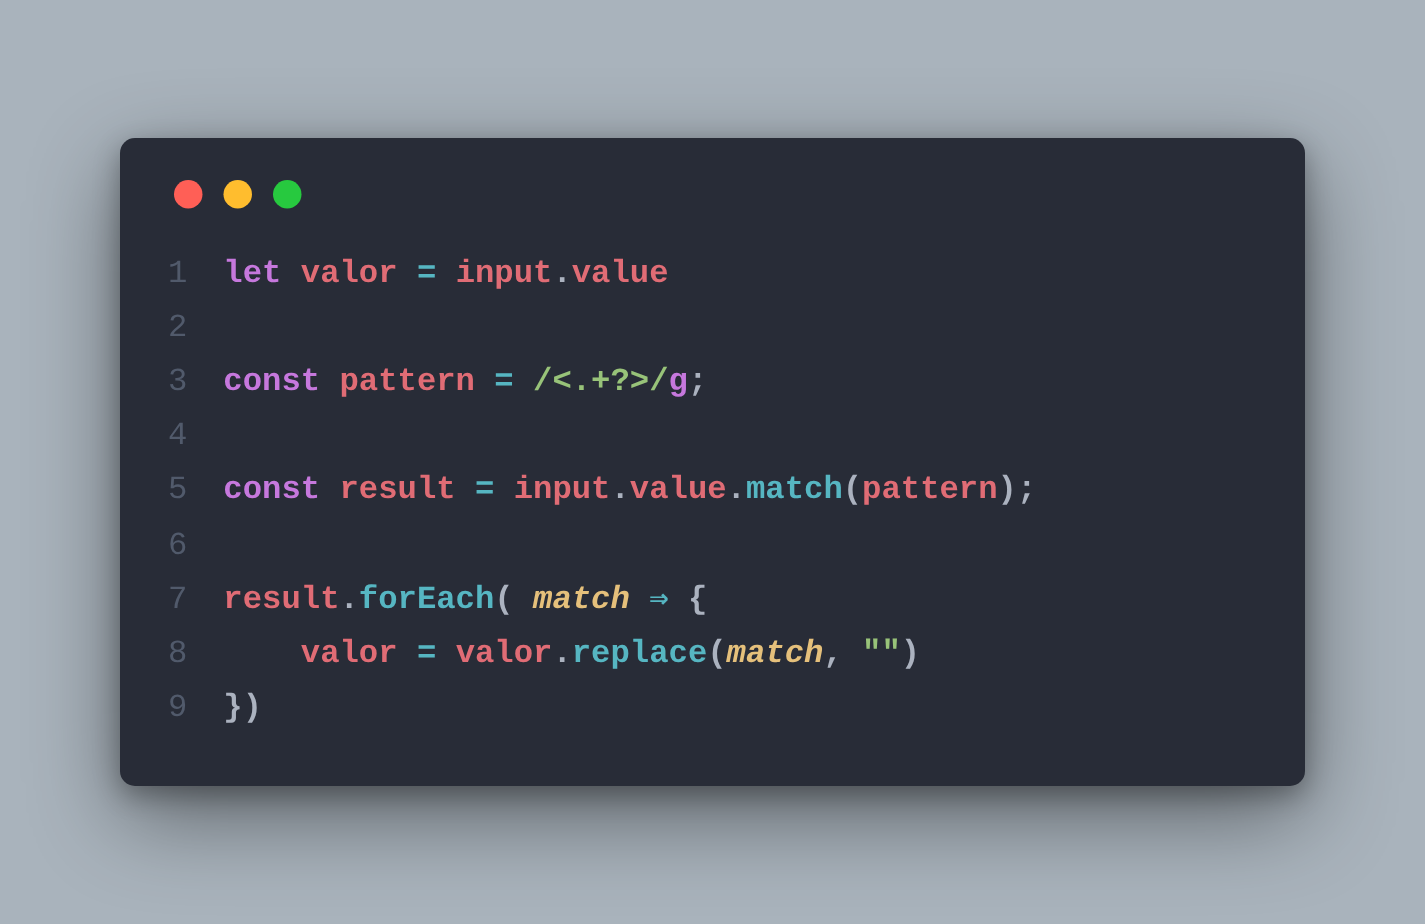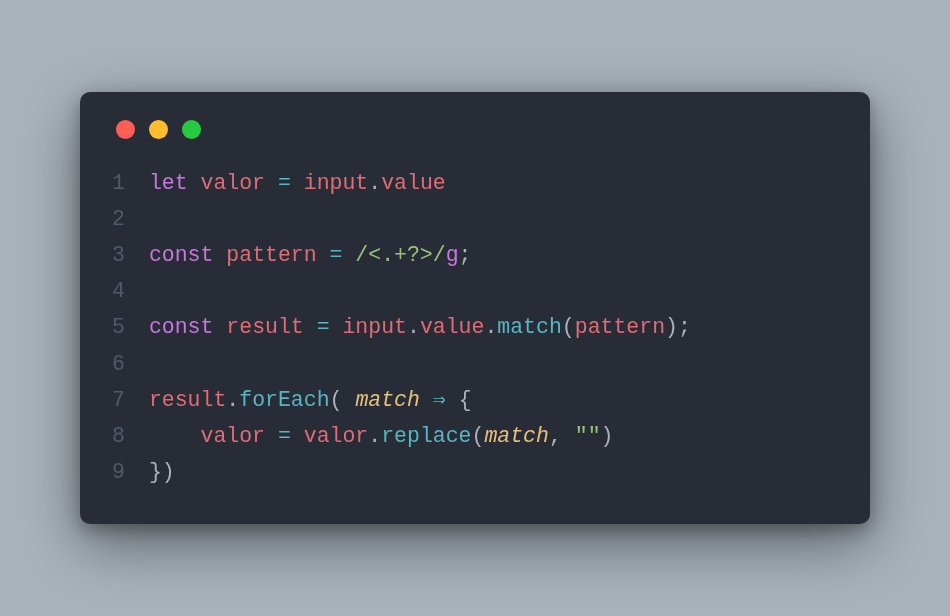--- a/index.html
+++ b/index.html
@@ -39,21 +39,21 @@
     white-space: pre;
     display: flex;
   }
   .gutter {
     color: #515a6b;
     text-align: right;
     user-select: none;
     padding-right: 24px;
     min-width: 34px;
   }
-  .lines { flex: 1; color: #d6d8df; }
+  .lines { flex: 1; color: #d6d8df; font-weight: bold; }
 
   .tok-kw     { color: #c678dd; }
   .tok-var    { color: #e06c75; }
   .tok-prop   { color: #e06c75; }
   .tok-punc   { color: #abb2bf; }
   .tok-plain  { color: #d6d8df; }
   .tok-op     { color: #56b6c2; }
   .tok-fn     { color: #56b6c2; }
   .tok-regex  { color: #98c379; }
   .tok-param  { color: #e5c07b; font-style: italic; }

